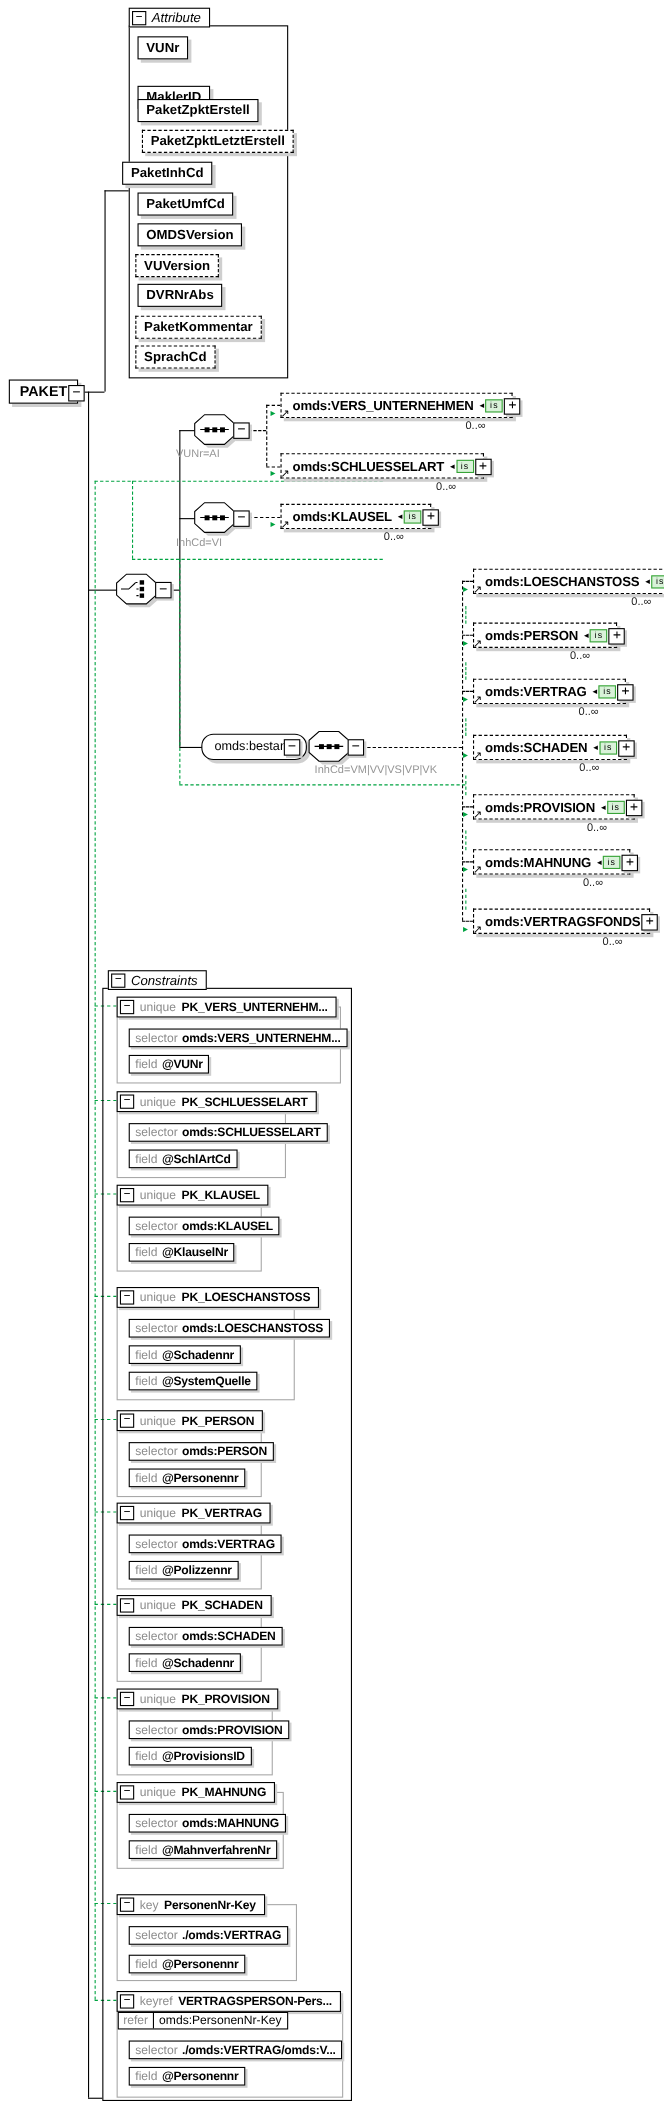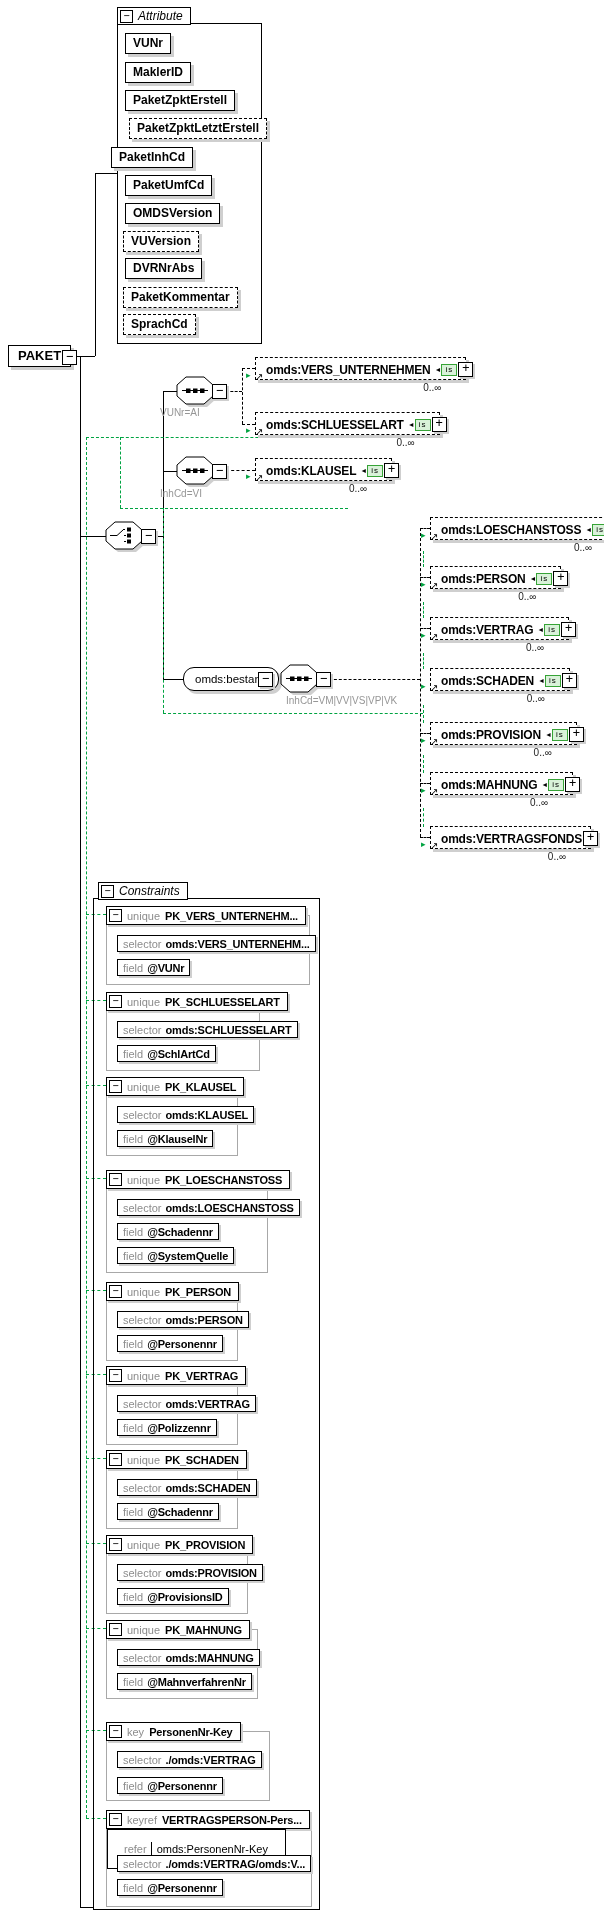--- a/index.html
+++ b/index.html
@@ -51,21 +51,21 @@
   .cgroup{position:absolute;border:1px solid #a8a8a8;background:#fff;}
   .chead{position:absolute;background:#fff;border:1px solid #000;height:17px;display:inline-flex;
          align-items:center;gap:5px;padding:0 7px 0 2px;box-shadow:2px 2px 0 #cfcfcf;white-space:nowrap;z-index:2;}
   .chead .exp{position:static;flex:none;}
   .kw{color:#8c8c8c;font-size:11px;}
   .cname{font-weight:bold;font-size:11px;letter-spacing:-0.2px;}
   .crow{position:absolute;background:#fff;border:1px solid #000;height:15px;display:inline-flex;
         align-items:center;gap:4px;padding:0 5px;box-shadow:2px 2px 0 #cfcfcf;white-space:nowrap;z-index:2;}
   .cval{font-weight:bold;font-size:11px;letter-spacing:-0.2px;}
   .rrow{position:absolute;background:#fff;border:1px solid #000;height:14px;display:inline-flex;
-        align-items:center;padding:12px;white-space:nowrap;z-index:2;}
+        align-items:center;padding:0;white-space:nowrap;z-index:2;}
   .rrow .kw{padding:0 4px;}
   .rrow .sep{width:0;height:14px;border-left:1px solid #000;}
   .rrow .rval{font-size:11px;padding:0 5px;}
 </style>
 </head>
 <body>
 
 <div id="canvas">
 
   <div class="lh" style="left:76px;top:356px;width:19px"></div>
@@ -133,21 +133,21 @@
 
   <div class="rootel shadow" style="left:8px;top:345px">PAKET</div>
   <div class="exp" style="left:62px;top:350px">−</div>
 
   <div class="compbox" style="left:117px;top:23px;width:143px;height:319px"></div>
   <div class="tab" style="left:117px;top:7px">
     <span class="exp exps">−</span>
     <span class="ttl">Attribute</span>
   </div>
   <div class="attr" style="left:125px;top:33px">VUNr</div>
-  <div class="attr" style="left:125px;top:62px">MaklerID</div>
+  <div class="attr" style="left:125px;top:78px">MaklerID</div>
   <div class="attr" style="left:125px;top:90px">PaketZpktErstell</div>
   <div class="attr opt" style="left:129px;top:118px">PaketZpktLetztErstell</div>
   <div class="attr" style="left:111px;top:147px">PaketInhCd</div>
   <div class="attr" style="left:125px;top:175px">PaketUmfCd</div>
   <div class="attr" style="left:125px;top:203px">OMDSVersion</div>
   <div class="attr opt" style="left:123px;top:231px">VUVersion</div>
   <div class="attr" style="left:125px;top:258px">DVRNrAbs</div>
   <div class="attr opt" style="left:123px;top:287px">PaketKommentar</div>
   <div class="attr opt" style="left:123px;top:314px">SprachCd</div>
 

